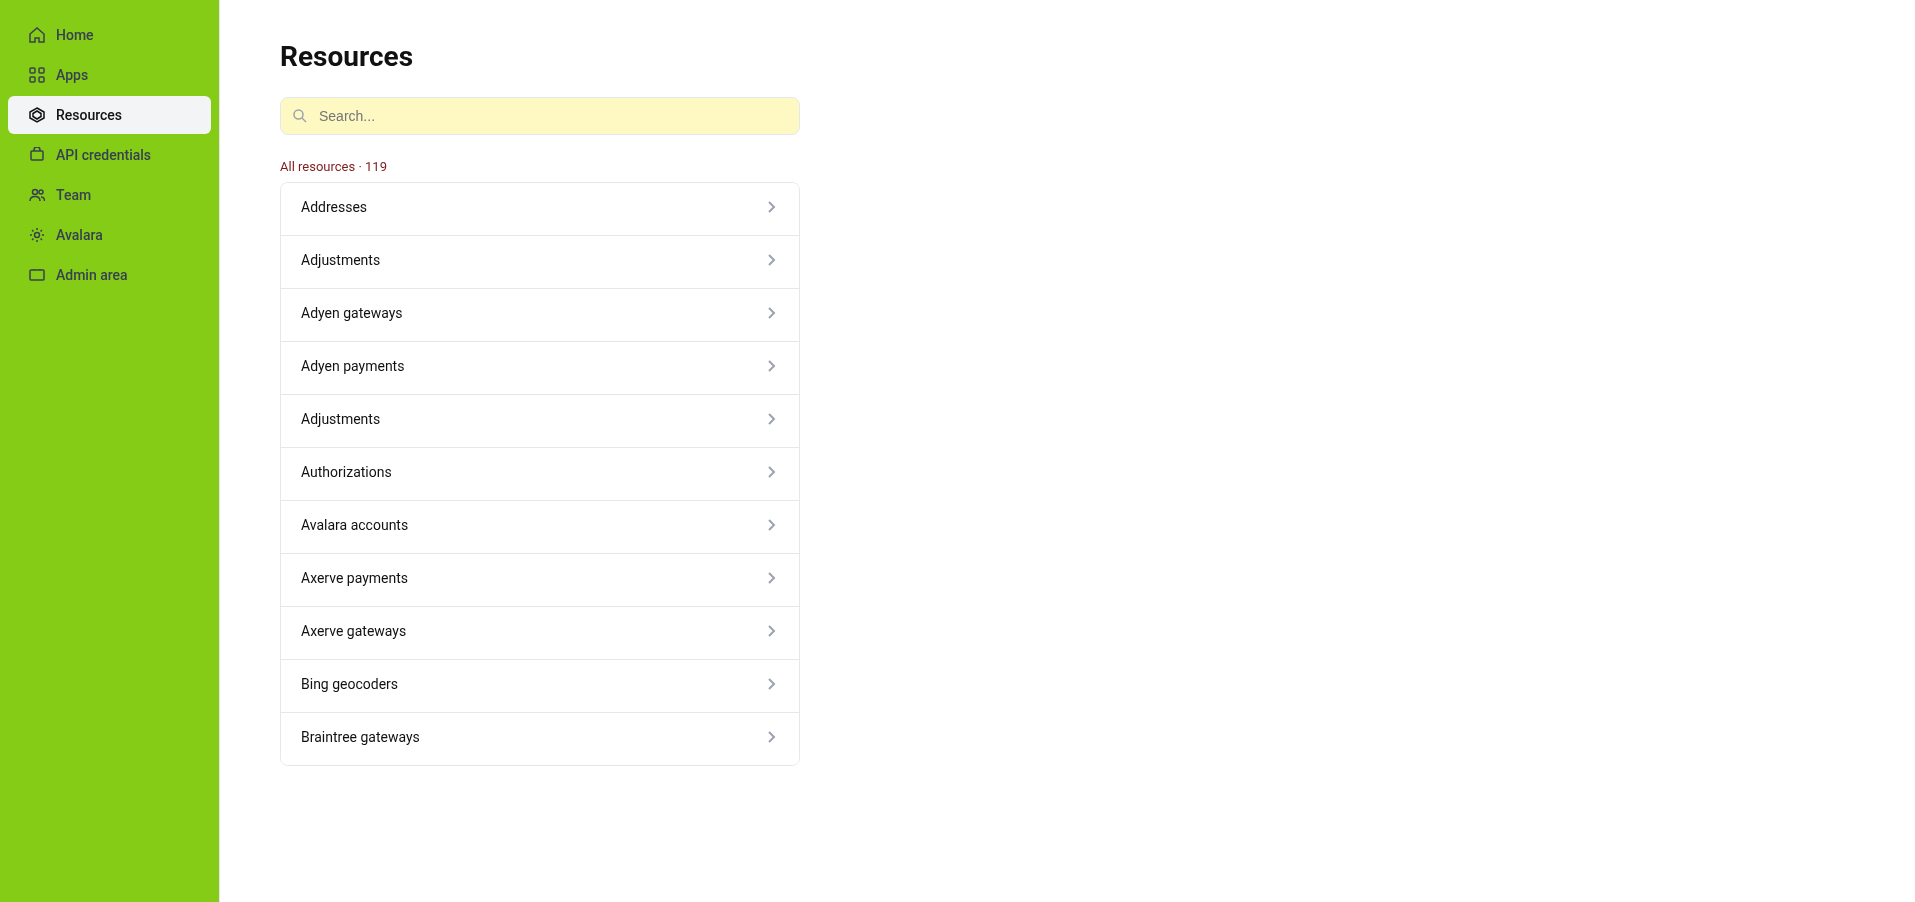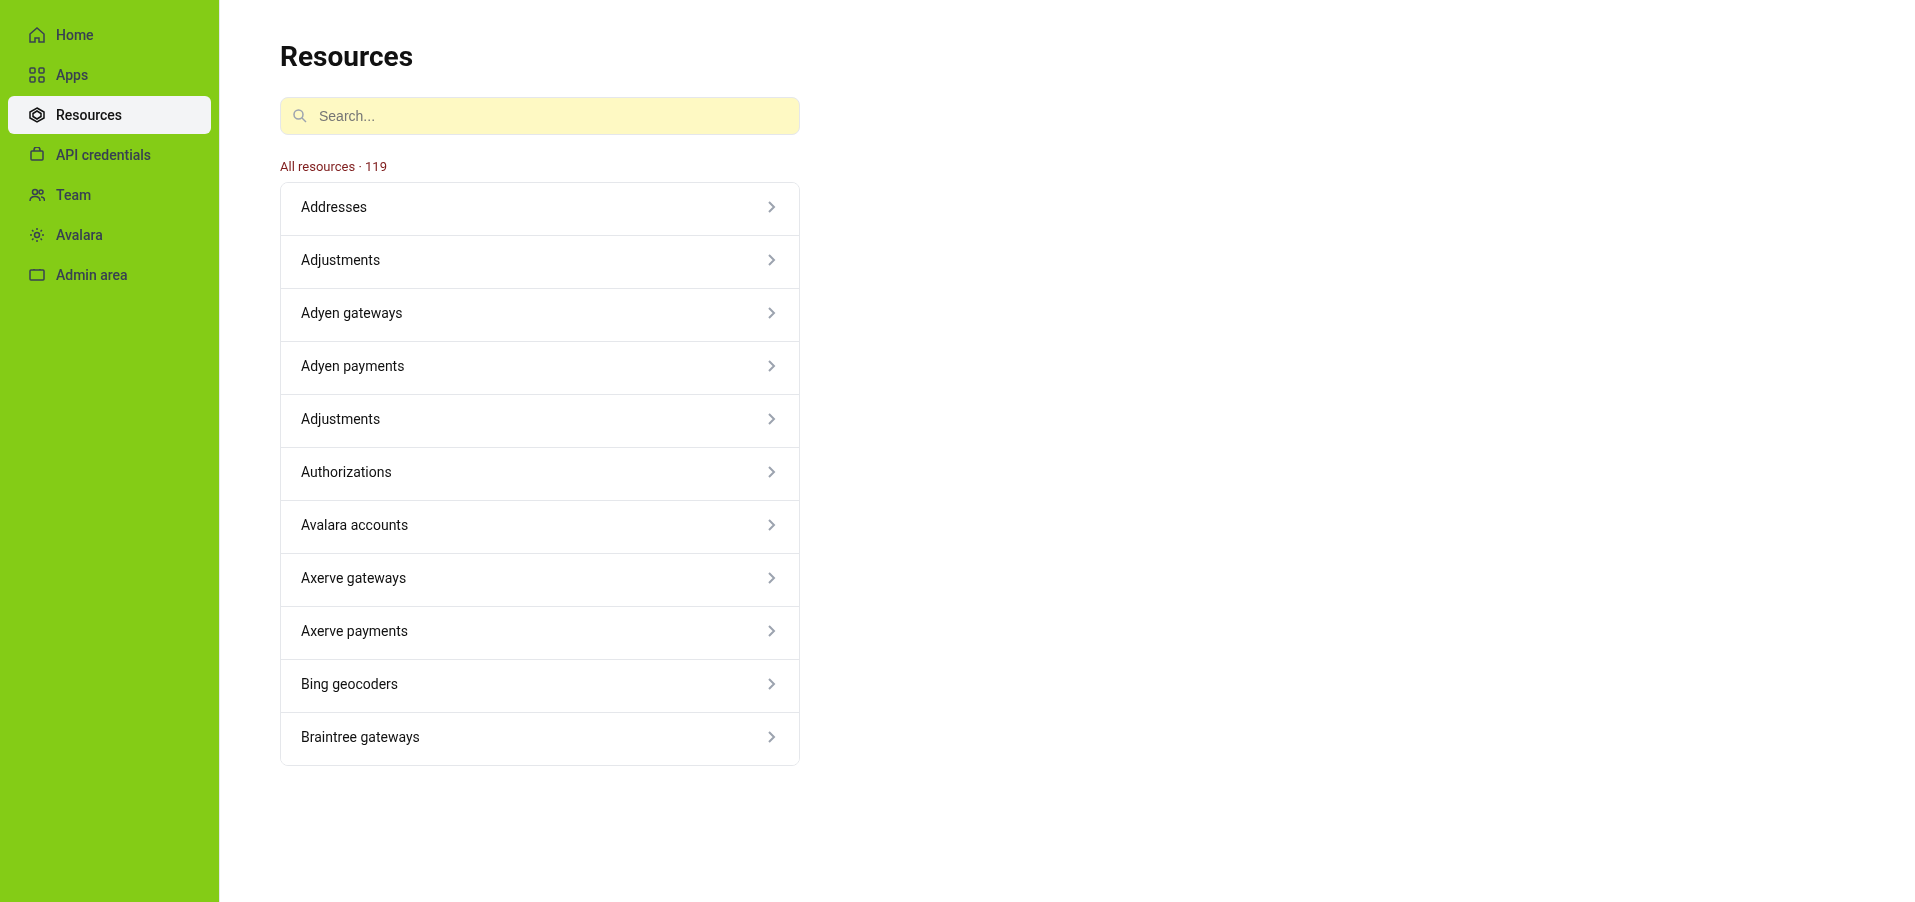--- a/index.html
+++ b/index.html
@@ -266,27 +266,27 @@
             <polyline points="6,3 11,8 6,13"></polyline>
           </svg></span>
       </div>
       <div class="resource-item">
         <span class="resource-name">Avalara accounts</span>
         <span class="chevron-right"><svg viewBox="0 0 16 16" fill="none" stroke="currentColor" stroke-width="2">
             <polyline points="6,3 11,8 6,13"></polyline>
           </svg></span>
       </div>
       <div class="resource-item">
+        <span class="resource-name">Axerve payments</span>
+        <span class="chevron-right"><svg viewBox="0 0 16 16" fill="none" stroke="currentColor" stroke-width="2">
+            <polyline points="6,3 11,8 6,13"></polyline>
+          </svg></span>
+      </div>
+      <div class="resource-item">
         <span class="resource-name">Axerve gateways</span>
-        <span class="chevron-right"><svg viewBox="0 0 16 16" fill="none" stroke="currentColor" stroke-width="2">
-            <polyline points="6,3 11,8 6,13"></polyline>
-          </svg></span>
-      </div>
-      <div class="resource-item">
-        <span class="resource-name">Axerve payments</span>
         <span class="chevron-right"><svg viewBox="0 0 16 16" fill="none" stroke="currentColor" stroke-width="2">
             <polyline points="6,3 11,8 6,13"></polyline>
           </svg></span>
       </div>
       <div class="resource-item">
         <span class="resource-name">Bing geocoders</span>
         <span class="chevron-right"><svg viewBox="0 0 16 16" fill="none" stroke="currentColor" stroke-width="2">
             <polyline points="6,3 11,8 6,13"></polyline>
           </svg></span>
       </div>

